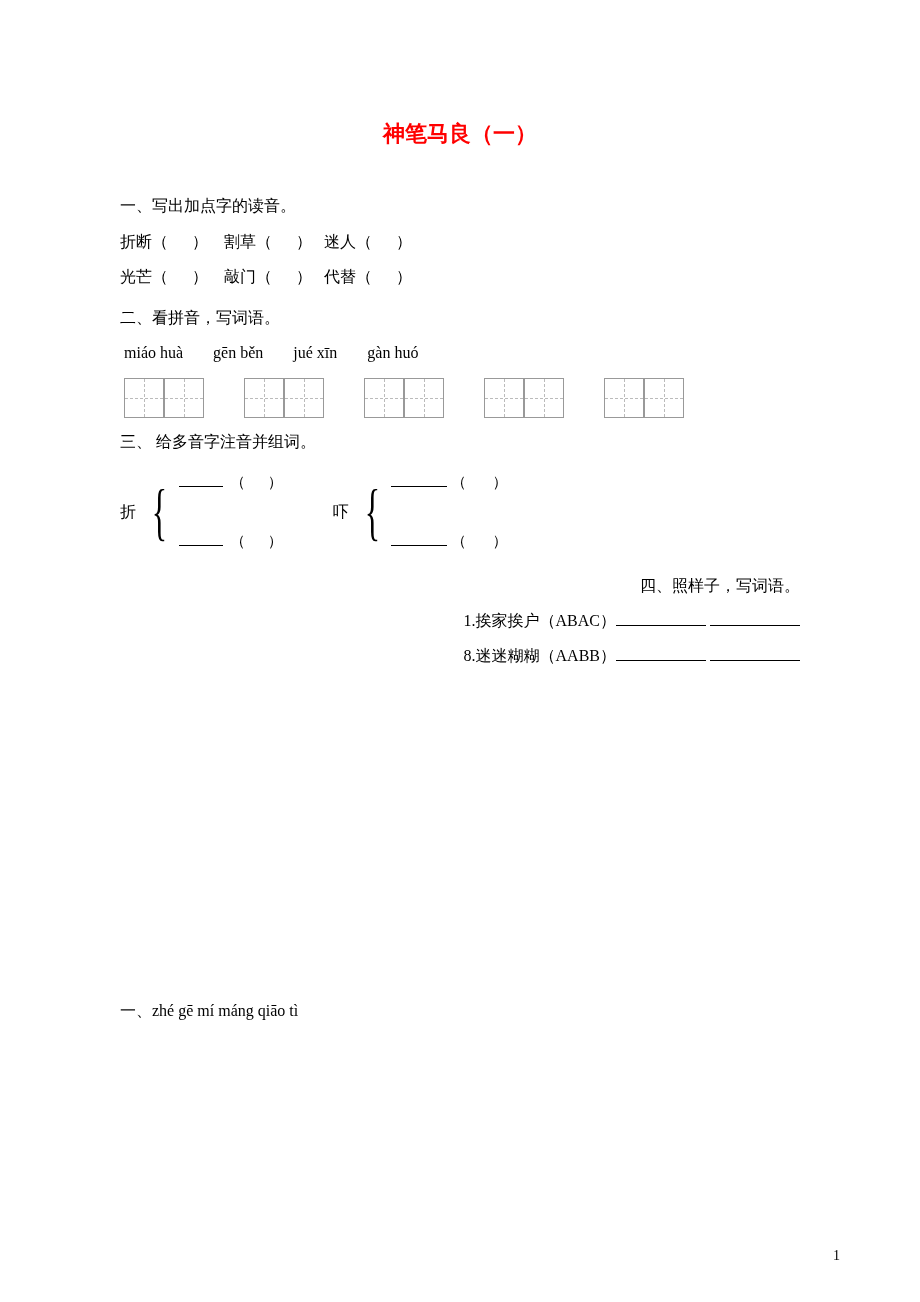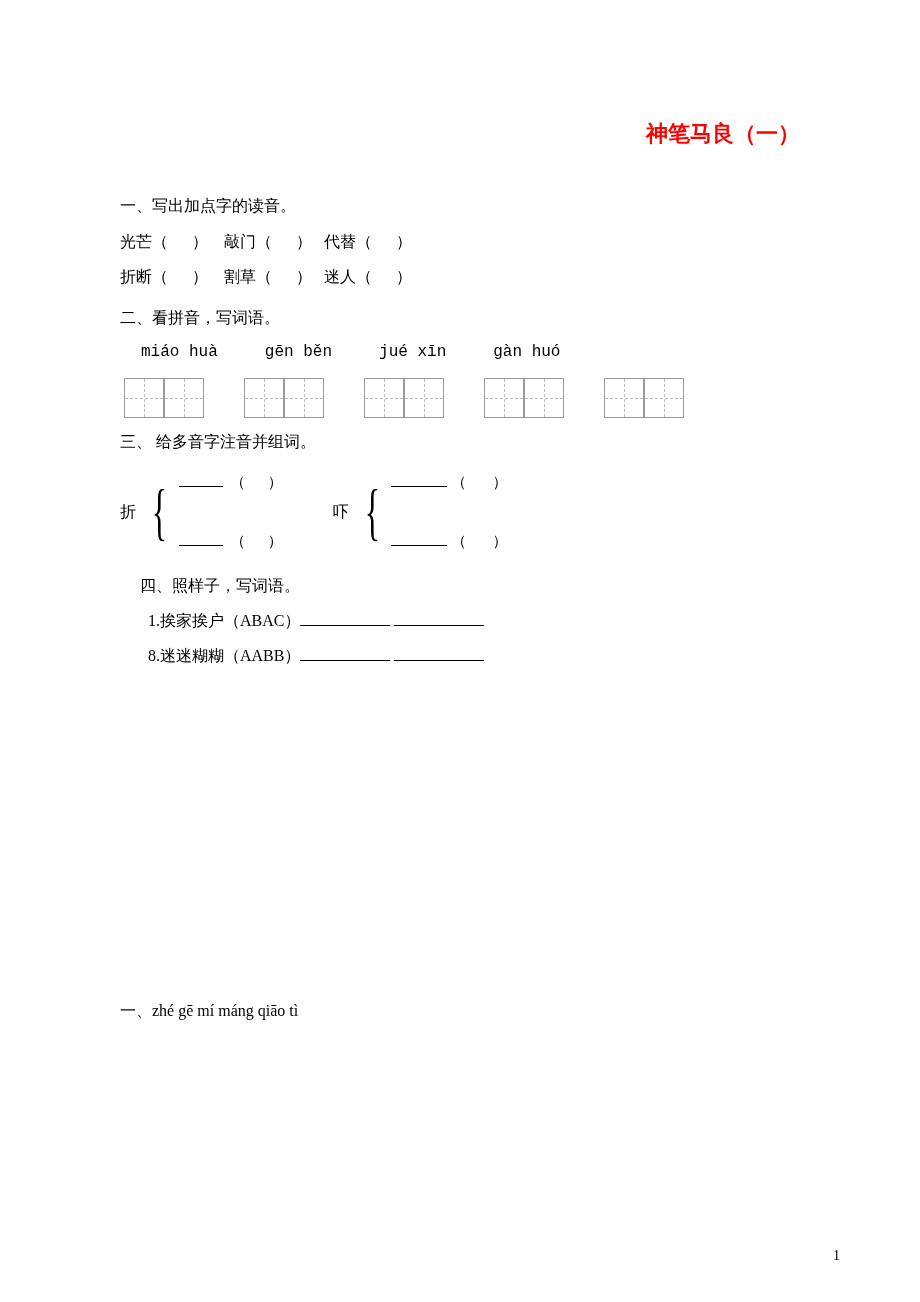--- a/index.html
+++ b/index.html
@@ -8,36 +8,36 @@
     height: 1302px;
     background: #ffffff;
     font-family: "SimSun", "宋体", serif;
     font-size: 16px;
     color: #000;
     padding: 110px 120px 40px 120px;
     position: relative;
     line-height: 2.2;
   }
   .title {
-    text-align: right;
+    text-align: center;
     color: #ff0000;
     font-weight: bold;
     font-size: 22px;
     margin-bottom: 30px;
     font-family: "SimSun", "宋体", serif;
   }
   .section { margin-bottom: 6px; }
   .line { white-space: nowrap; }
   .pinyin-row {
     display: flex;
     gap: 30px;
     margin-bottom: 8px;
     padding-left: 4px;
   }
-  .pinyin { font-family: Liberation Mono, monospace; margin-left: 17px; }
+  .pinyin { font-family: Liberation Serif, serif; }
   .box-row {
     display: flex;
     gap: 40px;
     margin-bottom: 6px;
     padding-left: 4px;
   }
   .char-box-pair { display: flex; }
   .char-box {
     width: 40px;
     height: 40px;
@@ -78,45 +78,45 @@
   .poly-line { white-space: nowrap; font-size: 15px; }
   .uline {
     display: inline-block;
     border-bottom: 1px solid #000;
     height: 1em;
     vertical-align: baseline;
   }
   .ul-40 { width: 44px; }
   .ul-50 { width: 56px; }
   .ul-80 { width: 90px; }
-  .indent { padding-left: 20px; }
+  .indent { padding-left: 20px; text-align: right; }
   .answers { margin-top: 320px; }
   .page-num {
     position: absolute;
     bottom: 30px;
     right: 80px;
     font-size: 14px;
   }
 </style>
 </head>
 <body>
 
 <div class="title">神笔马良（一）</div>
 
 <div class="section">
   <div>一、写出加点字的读音。</div>
   <div class="line">
+    <span>折断（</span>&nbsp;&nbsp;&nbsp;&nbsp;&nbsp;&nbsp;<span>）</span>&nbsp;&nbsp;&nbsp;
+    <span>割草（</span>&nbsp;&nbsp;&nbsp;&nbsp;&nbsp;&nbsp;<span>）</span>&nbsp;&nbsp;
+    <span>迷人（</span>&nbsp;&nbsp;&nbsp;&nbsp;&nbsp;&nbsp;<span>）</span>
+  </div>
+  <div class="line">
     <span>光芒（</span>&nbsp;&nbsp;&nbsp;&nbsp;&nbsp;&nbsp;<span>）</span>&nbsp;&nbsp;&nbsp;
     <span>敲门（</span>&nbsp;&nbsp;&nbsp;&nbsp;&nbsp;&nbsp;<span>）</span>&nbsp;&nbsp;
     <span>代替（</span>&nbsp;&nbsp;&nbsp;&nbsp;&nbsp;&nbsp;<span>）</span>
-  </div>
-  <div class="line">
-    <span>折断（</span>&nbsp;&nbsp;&nbsp;&nbsp;&nbsp;&nbsp;<span>）</span>&nbsp;&nbsp;&nbsp;
-    <span>割草（</span>&nbsp;&nbsp;&nbsp;&nbsp;&nbsp;&nbsp;<span>）</span>&nbsp;&nbsp;
-    <span>迷人（</span>&nbsp;&nbsp;&nbsp;&nbsp;&nbsp;&nbsp;<span>）</span>
   </div>
 </div>
 
 <div class="section">
   <div>二、看拼音，写词语。</div>
   <div class="pinyin-row">
     <span class="pinyin">miáo huà</span>
     <span class="pinyin">gēn běn</span>
     <span class="pinyin">jué xīn</span>
     <span class="pinyin">gàn huó</span>

